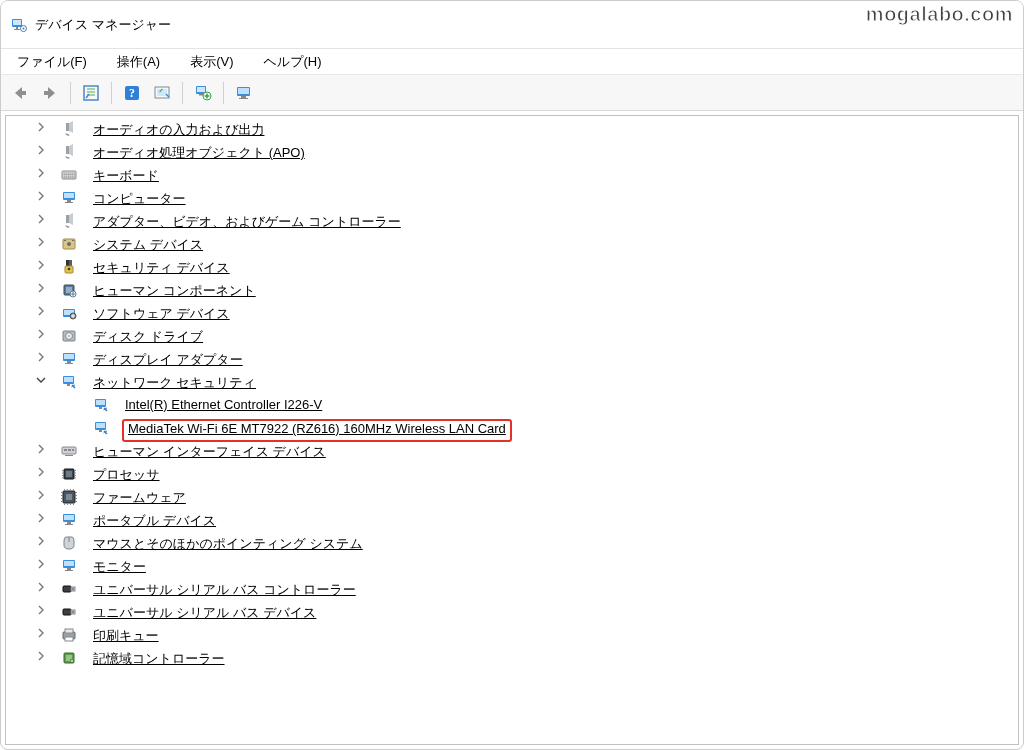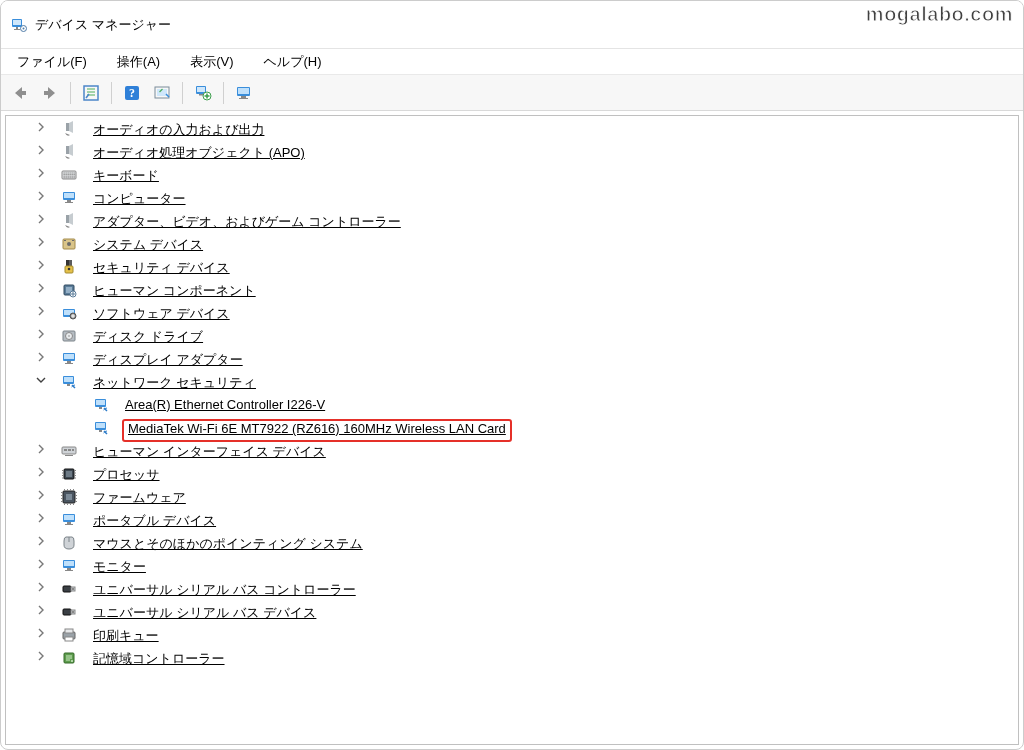--- a/index.html
+++ b/index.html
@@ -429,21 +429,21 @@
           <span class="tw"></span>
           <span class="nicon">
             <svg width="16" height="16" viewBox="0 0 16 16">
               <rect x="2" y="2" width="11" height="8" rx="1" fill="#3a8edb"></rect>
               <rect x="3" y="3" width="9" height="5" fill="#bfe0fb"></rect>
               <rect x="6" y="10" width="3" height="2" fill="#888"></rect>
               <path d="M11 11 L14 14" fill="none" stroke="#2d7cc9" stroke-width="1.5"></path>
               <path d="M10.5 13 Q12 11 14 11" fill="none" stroke="#2d7cc9" stroke-width="1"></path>
             </svg>
           </span>
-          <span class="label">Area(R) Ethernet Controller I226-V</span>
+          <span class="label">Intel(R) Ethernet Controller I226-V</span>
         </div>
         <div class="node indent-2">
           <span class="tw"></span>
           <span class="nicon">
             <svg width="16" height="16" viewBox="0 0 16 16">
               <rect x="2" y="2" width="11" height="8" rx="1" fill="#3a8edb"></rect>
               <rect x="3" y="3" width="9" height="5" fill="#bfe0fb"></rect>
               <rect x="6" y="10" width="3" height="2" fill="#888"></rect>
               <path d="M11 11 L14 14" fill="none" stroke="#2d7cc9" stroke-width="1.5"></path>
               <path d="M10.5 13 Q12 11 14 11" fill="none" stroke="#2d7cc9" stroke-width="1"></path>

